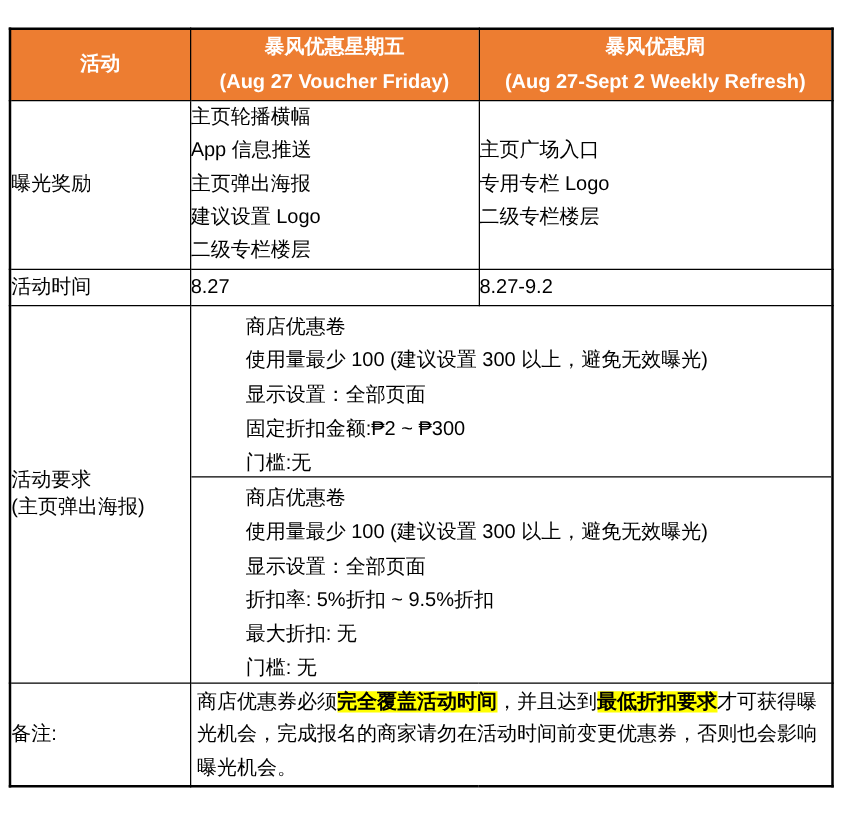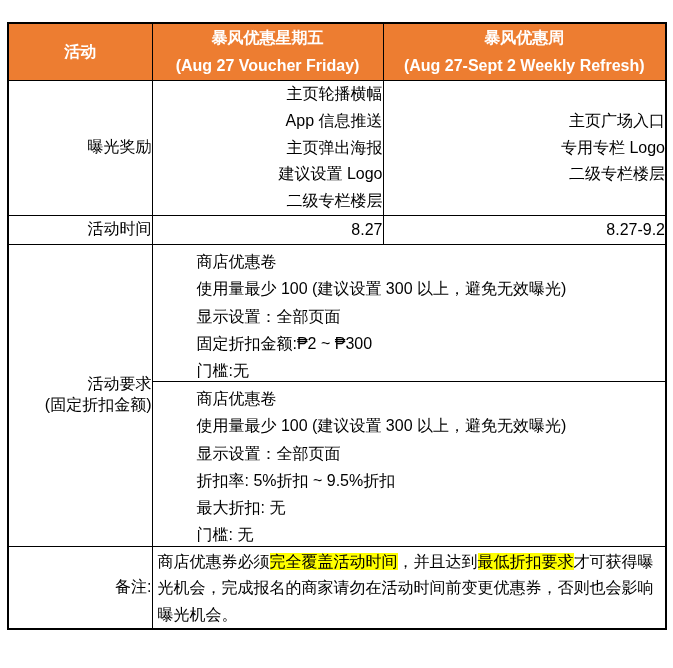--- a/index.html
+++ b/index.html
@@ -43,21 +43,21 @@
     font-weight: bold;
     text-align: center;
     line-height: 28px;
   }
   tr.exposure-row { height: 134px; }
   tr.time-row { height: 29px; }
   tr.deadline-row { height: 29px; }
   tr.req-row { height: 301px; }
   tr.note-row { height: 80px; }
 
-  .center { text-align: right; }
+  .center { text-align: left; }
   .cell-line { line-height: 26.8px; }
 
   td.req-cell { vertical-align: top; }
   .req-block1 {
     height: 137px;
     box-sizing: border-box;
     border-bottom: 1px solid #000000;
     padding: 3px 4px 0 5px;
     text-align: left;
   }
@@ -69,21 +69,21 @@
   }
   .req-line { line-height: 27.3px; white-space: nowrap; margin-left: 39px; }
 
   .note-text {
     padding: 2px 6px 0 5px;
     line-height: 26.5px;
     text-align: left;
   }
   .hl {
     background: #FFFF00;
-    font-weight: normal;
+    font-weight: bold;
   }
 </style>
 </head>
 <body>
 
 <div class="page">
   <table class="promo">
     <colgroup>
         <col class="c1">
         <col class="c2">
@@ -124,21 +124,21 @@
     <tr class="time-row">
       <td class="center">活动时间</td>
       <td class="center">8.27</td>
       <td class="center">8.27-9.2</td>
     </tr>
 
 
     <tr class="req-row">
       <td class="center">
         <div>活动要求</div>
-        <div>(固定折扣金额)</div>
+        <div>(主页弹出海报)</div>
       </td>
       <td class="req-cell" colspan="2">
         <div class="req-block1">
           <div class="req-line">商店优惠卷</div>
           <div class="req-line">使用量最少 100 (建议设置 300 以上，避免无效曝光)</div>
           <div class="req-line">显示设置：全部页面</div>
           <div class="req-line">固定折扣金额:₱2 ~ ₱300</div>
           <div class="req-line">门槛:无</div>
         </div>
         <div class="req-block2">

